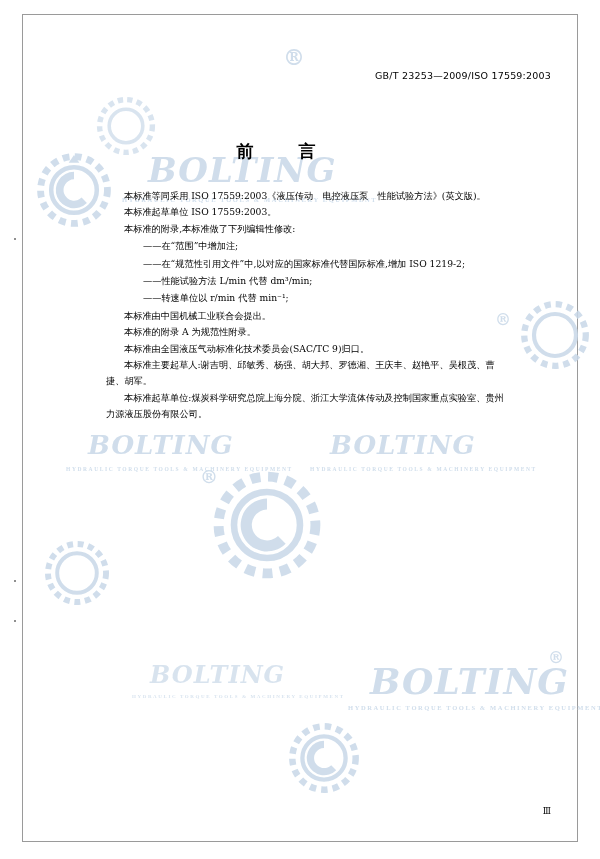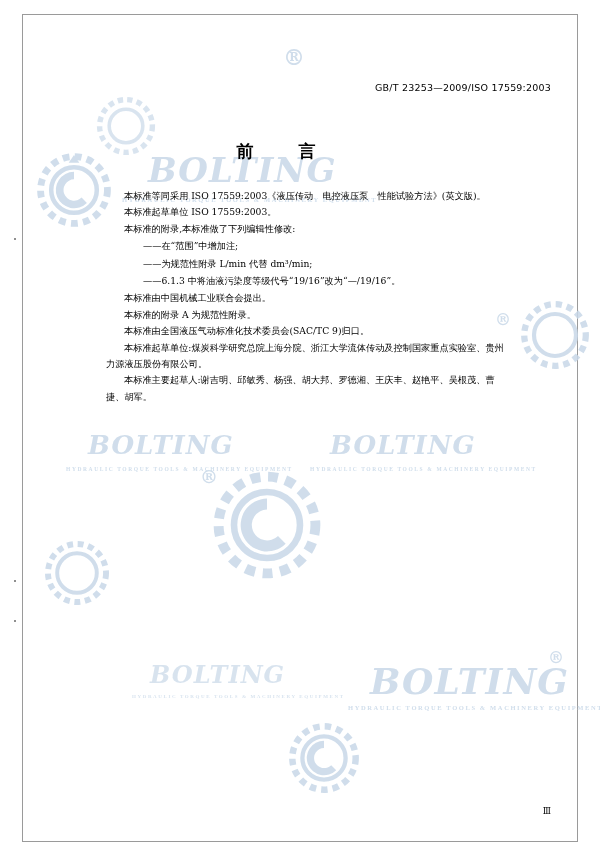--- a/index.html
+++ b/index.html
@@ -60,21 +60,21 @@
   .wm-gear svg { display:block; }
   
   .content {
     position: absolute;
     left: 0; top: 0;
     width: 600px; height: 859px;
   }
   .header-code {
     position: absolute;
     right: 49px;
-    top: 82px;
+    top: 70px;
     font-size: 9.5px;
     color: #000;
     font-family: "DejaVu Sans", "Liberation Sans", sans-serif;
     letter-spacing: 0.2px;
   }
   .doc-title {
     position: absolute;
     left: 0;
     top: 140px;
     width: 504px;
@@ -218,25 +218,26 @@
 
     <div class="header-code">GB/T 23253—2009/ISO 17559:2003</div>
 
     <div class="doc-title">前　言</div>
 
     <div class="body-text">
       <p class="p">本标准等同采用 ISO 17559:2003《液压传动　电控液压泵　性能试验方法》(英文版)。</p>
       <p class="p">本标准起草单位 ISO 17559:2003。</p>
       <p class="p">本标准的附录,本标准做了下列编辑性修改:</p>
       <p class="p-dash">——在“范围”中增加注;</p>
-      <p class="p-dash">——为规范性附录 L/min 代替 dm³/min;</p>
-      <p class="p-dash">——6.1.3 中将油液污染度等级代号“19/16”改为“—/19/16”。</p>
+      <p class="p-dash">——在“规范性引用文件”中,以对应的国家标准代替国际标准,增加 ISO 1219-2;</p>
+      <p class="p-dash">——性能试验方法 L/min 代替 dm³/min;</p>
+      <p class="p-dash">——转速单位以 r/min 代替 min⁻¹;</p>
       <p class="p">本标准由中国机械工业联合会提出。</p>
       <p class="p">本标准的附录 A 为规范性附录。</p>
       <p class="p">本标准由全国液压气动标准化技术委员会(SAC/TC 9)归口。</p>
+      <p class="p">本标准主要起草人:谢吉明、邱敏秀、杨强、胡大邦、罗德湘、王庆丰、赵艳平、吴根茂、曹捷、胡军。</p>
       <p class="p">本标准起草单位:煤炭科学研究总院上海分院、浙江大学流体传动及控制国家重点实验室、贵州力源液压股份有限公司。</p>
-      <p class="p">本标准主要起草人:谢吉明、邱敏秀、杨强、胡大邦、罗德湘、王庆丰、赵艳平、吴根茂、曹捷、胡军。</p>
     </div>
 
     <div class="page-number">Ⅲ</div>
   </div>
 
 </div>
 
 </body></html>

